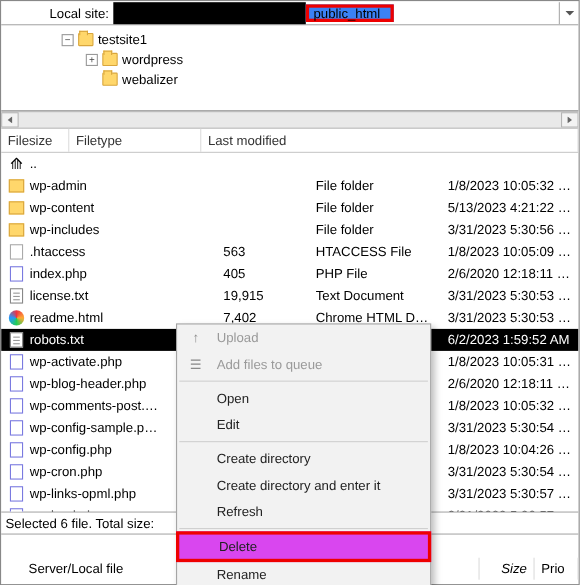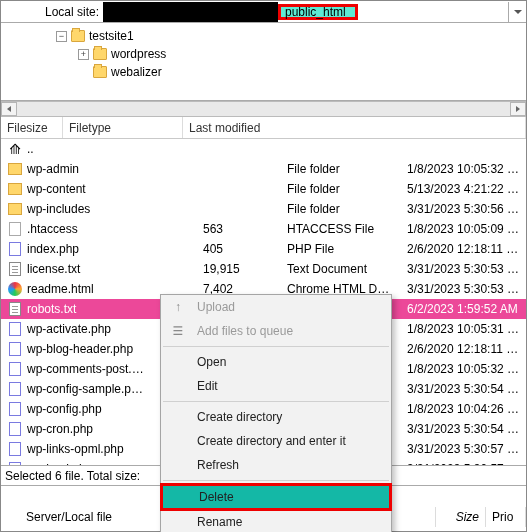--- a/index.html
+++ b/index.html
@@ -1,21 +1,21 @@
 <!DOCTYPE html>
 <html><head>
 <meta charset="utf-8">
 <style>
   * { box-sizing: border-box; font-family: "Segoe UI", Tahoma, sans-serif; font-size: 12px; }
   body { margin: 0; width: 527px; height: 532px; background: #fff; border: 1px solid #888; overflow: hidden; }
 
   .top-bar { display: flex; align-items: center; height: 22px; border-bottom: 1px solid #aaa; }
   .top-label { padding: 0 4px; margin-left: 40px; }
   .redact1 { flex: 1; height: 20px; background: #000; margin: 0 0; }
-  .hi-input { border: 3px solid #e00; background: #5eead4; padding: 0 4px; height: 16px; display: flex; align-items: center; width: 80px; }
+  .hi-input { border: 3px solid #e00; background: #3b82f6; padding: 0 4px; height: 16px; display: flex; align-items: center; width: 80px; }
   .top-dd { width: 18px; height: 20px; margin-left: 150px; border-left: 1px solid #aaa; display: flex; align-items: center; justify-content: center; }
   .top-dd svg { width: 8px; height: 8px; }
 
   .tree { height: 78px; border-bottom: 1px solid #aaa; padding: 4px 0 0 55px; position: relative; }
   .tree-row { display: flex; align-items: center; height: 18px; gap: 4px; }
   .tree-row.d1 { padding-left: 0; }
   .tree-row.d2 { padding-left: 22px; }
   .expander { width: 11px; height: 11px; border: 1px solid #999; display: inline-flex; align-items: center; justify-content: center; font-size: 9px; line-height: 9px; color: #444; background: #fff; }
   .folder-ic { width: 14px; height: 12px; background: #ffd76b; border: 1px solid #d9a63d; border-radius: 1px; position: relative; }
   .folder-ic::before { content:""; position:absolute; top:-3px; left:0; width:6px; height:3px; background:#ffd76b; border:1px solid #d9a63d; border-bottom:none; }
@@ -26,21 +26,21 @@
 
   .columns { display: flex; height: 22px; border-bottom: 1px solid #c9c9c9; }
   .col { padding: 3px 6px; border-right: 1px solid #dcdcdc; color: #333; display:flex; align-items:center; }
   .col.fn { width: 196px; }
   .col.sz { width: 62px; justify-content: flex-start; }
   .col.ft { width: 120px; }
   .col.lm { flex: 1; }
 
   .list { height: 326px; overflow: hidden; position: relative; }
   .row { display: flex; height: 20px; align-items: center; }
-  .row.sel { background: #ec4899; color: #fff; }
+  .row.sel { background: #000000; color: #fff; }
   .cell { padding: 0 6px; overflow: hidden; text-overflow: ellipsis; white-space: nowrap; }
   .cell.fn { width: 196px; display:flex; align-items:center; gap:4px; }
   .cell.sz { width: 62px; text-align: left; }
   .cell.ft { width: 120px; margin-left: 22px; }
   .cell.lm { flex:1; }
 
   .ic { width: 16px; height: 16px; display:inline-flex; align-items:center; justify-content:center; flex:none; }
   .ic-fold { width:14px; height:12px; background:#ffd76b; border:1px solid #d9a63d; }
   .ic-txt { width:12px; height:14px; background:#fff; border:1px solid #888; position:relative; }
   .ic-txt::before { content:""; position:absolute; left:2px; top:3px; right:2px; height:1px; background:#999; box-shadow:0 3px 0 #999, 0 6px 0 #999; }
@@ -56,21 +56,21 @@
   .footer .c1 { flex:1; }
   .footer .c2 { width: 50px; text-align:right;font-style:italic; }
   .footer .c3 { width: 40px; }
 
   
   .menu { position: absolute; left: 160px; top: 294px; width: 232px; background: #f2f2f2; border: 1px solid #a5a5a5; box-shadow: 3px 3px 6px rgba(0,0,0,.25); z-index: 10; }
   .menu .mrow { display:flex; align-items:center; height: 24px; padding: 0 10px 0 36px; position:relative; color:#222; }
   .menu .mrow.disabled { color:#9a9a9a; }
   .menu .micon { position:absolute; left:8px; width:18px; text-align:center; color:#8a8a8a; }
   .menu .sep { height:1px; background:#d0d0d0; margin:3px 2px; }
-  .menu .hi { background:#14b8a6; border:3px solid #e00; margin:-1px; height:28px; }
+  .menu .hi { background:#d946ef; border:3px solid #e00; margin:-1px; height:28px; }
   
 </style>
 </head>
 <body>
 
 <div class="top-bar">
   <span class="top-label">Local site:</span>
   <div class="redact1"></div>
   <div class="hi-input">
     <span>public_html</span>

